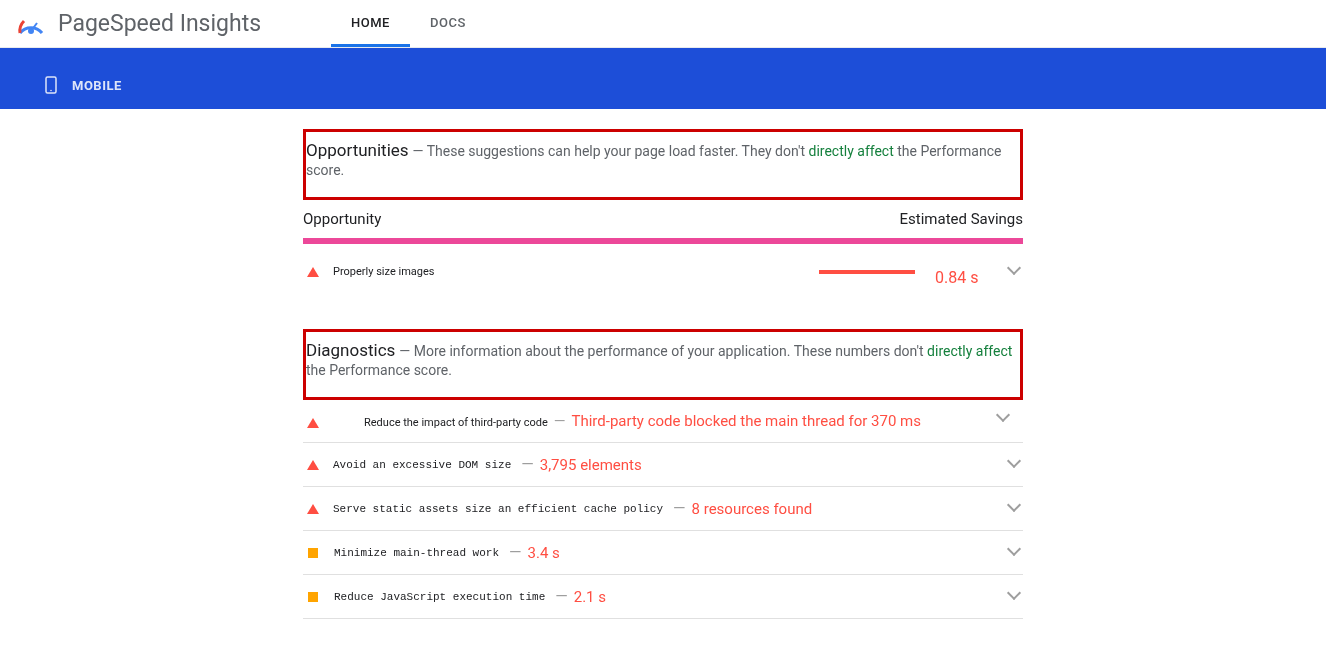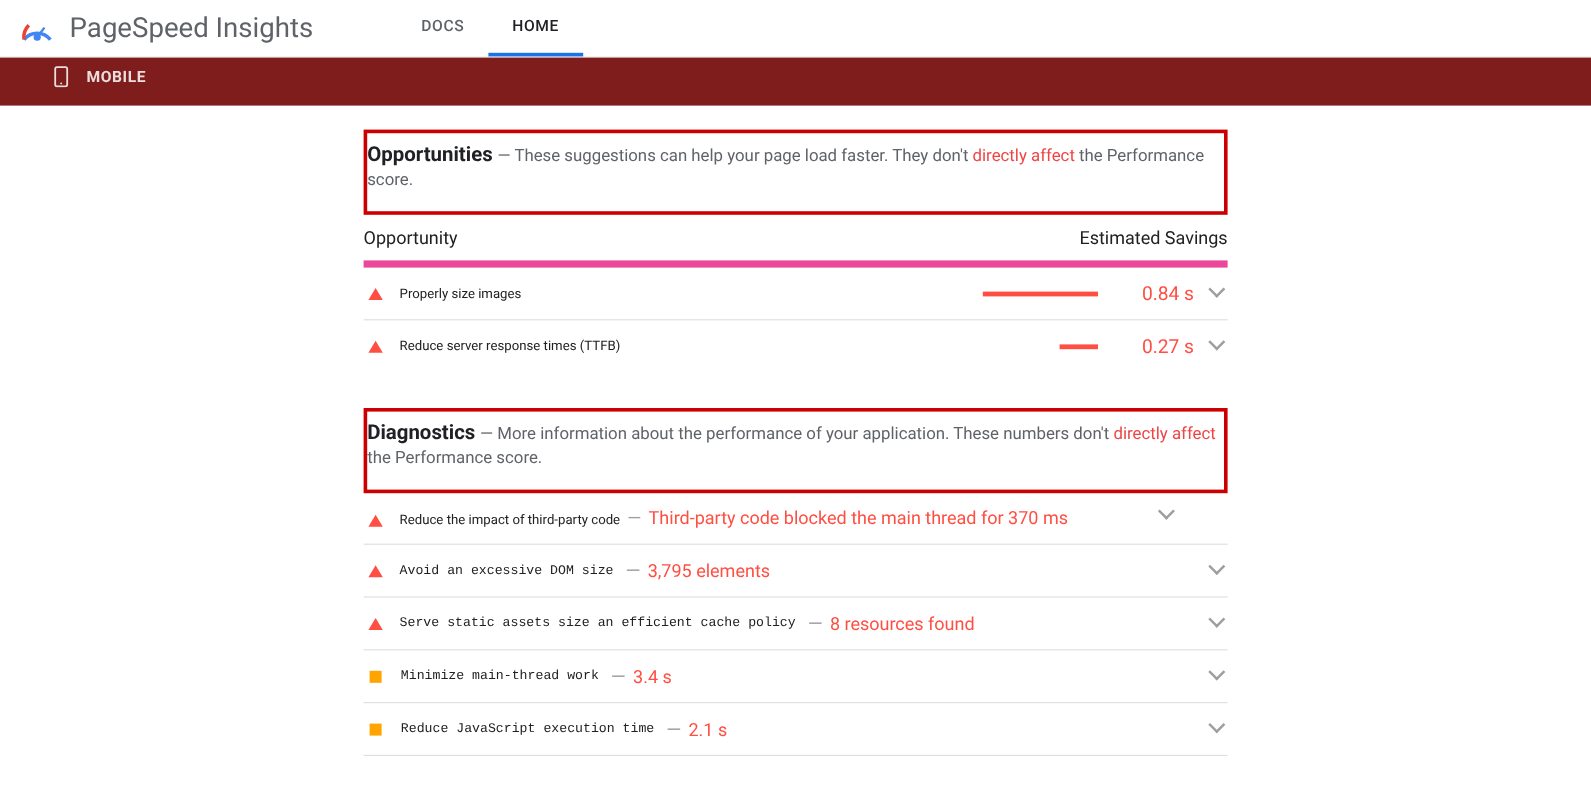--- a/index.html
+++ b/index.html
@@ -6,77 +6,77 @@
   body { background: #fff; color: #202124; width: 1326px; }
   
   .top-header { display: flex; align-items: center; height: 48px; padding: 0 16px; border-bottom: 1px solid #e8eaed; }
   .logo-wrap { display: flex; align-items: center; gap: 12px; }
   .logo-icon { width: 30px; height: 26px; }
   .logo-text { font-size: 23px; color: #5f6368; font-weight: 400; }
   .nav-tabs { display: flex; margin-left: 70px; height: 100%; }
   .nav-tab { display: flex; align-items: center; padding: 0 20px; font-size: 13px; font-weight: 500; letter-spacing: 0.5px; color: #5f6368; cursor: pointer; border-bottom: 3px solid transparent; }
   .nav-tab.active { color: #202124; border-bottom-color: #1a73e8; }
   
-  .device-bar { background: #7f1d1d; height: 40px; display: flex; align-items: flex-end; padding-left: 18px; }
+  .device-bar { background: #1d4ed8; height: 61px; display: flex; align-items: flex-end; padding-left: 18px; }
   .device-tab { display: flex; align-items: center; gap: 12px; padding: 12px 24px; color: #fff; font-size: 13px; font-weight: 700; letter-spacing: 0.5px; cursor: pointer; border-bottom: 3px solid transparent; opacity: 0.85; }
   .device-tab.active { opacity: 1; border-bottom-color: #fff; }
   .device-tab-wrap.highlighted { border: 3px solid #c00; }
   .device-icon { width: 18px; height: 18px; display: inline-block; }
   
   .main { max-width: 720px; margin: 0 auto; padding: 20px 0 40px; }
   
   .section-intro { padding: 8px 0 18px; border: 3px solid transparent; }
   .section-intro.highlighted { border-color: #c00; }
-  .section-title { font-size: 17px; font-weight: 700; color: #202124; display: inline; }
+  .section-title { font-size: 17px; font-weight: 400; color: #202124; display: inline; }
   .section-desc { font-size: 14px; color: #5f6368; }
-  .link { color: #ef4444; }
+  .link { color: #15803d; }
   
   .op-header { display: flex; justify-content: space-between; font-size: 15px; color: #202124; padding: 10px 0; border-bottom: 6px solid #ec4899; }
   
   .row { display: flex; align-items: center; border-bottom: 1px solid #e0e0e0; padding: 12px 0; cursor: pointer; }
   .row:last-child { border-bottom: none; }
   
   .tri { width: 0; height: 0; border-left: 6px solid transparent; border-right: 6px solid transparent; border-bottom: 10px solid #ff4e42; margin: 0 14px 0 4px; flex-shrink: 0; }
   .sq { width: 10px; height: 10px; background: #ffa400; margin: 0 16px 0 5px; flex-shrink: 0; }
   
   .row-label { font-size: 11px; color: #202124; flex-grow: 1; }
   .row-detail { color: #ff4e42; font-size: 15px; }
   .dash { color: #9e9e9e; margin: 0 6px; }
   
   .bar-track { width: 160px; display: flex; justify-content: flex-end; margin-right: 20px; }
   .bar-fill { height: 4px; background: #ff4e42; }
-  .time-val { width: 60px; text-align: right; color: #ff4e42; font-size: 16px; font-weight: 400; }
+  .time-val { width: 60px; color: #ff4e42; font-size: 16px; font-weight: 400; margin-top: 12px; }
   
   .chev { width: 14px; height: 14px; margin-left: 14px; }
   .chev::before { content: ""; display: block; width: 8px; height: 8px; border-right: 2px solid #9e9e9e; border-bottom: 2px solid #9e9e9e; transform: rotate(45deg); margin-top: -2px; }
   
   .diag-row .row-label { flex-grow: 0; margin-right: 4px; font-family: Liberation Mono, monospace; }
   .diag-row .spacer { flex-grow: 1; }
   .diag-multiline { display: flex; align-items: flex-start; }
   .diag-multiline .tri { margin-top: 6px; }
-  .diag-text { flex-grow: 1; font-size: 15px; max-width: 620px; }
+  .diag-text { flex-grow: 1; font-size: 15px; max-width: 620px; margin-left: 31px; }
   
   .gap { height: 30px; }
 </style>
 </head>
 <body>
 
 <div class="top-header">
   <div class="logo-wrap">
     <svg class="logo-icon" viewBox="0 0 30 26">
       <path d="M4 22 A14 14 0 0 1 26 22" fill="none" stroke="#4285f4" stroke-width="3"></path>
       <path d="M4 22 A14 14 0 0 1 8 10" fill="none" stroke="#ea4335" stroke-width="3"></path>
       <circle cx="15" cy="20" r="3" fill="#4285f4"></circle>
       <line x1="15" y1="20" x2="21" y2="12" stroke="#4285f4" stroke-width="2"></line>
     </svg>
     <span class="logo-text">PageSpeed Insights</span>
   </div>
   <div class="nav-tabs">
+    <div class="nav-tab active">HOME</div>
     <div class="nav-tab">DOCS</div>
-    <div class="nav-tab active">HOME</div>
   </div>
 </div>
 
 <div class="device-bar">
   <div class="device-tab">
     <span class="device-icon">
       <svg viewBox="0 0 18 18">
           <rect x="4" y="1" width="10" height="16" rx="1.5" fill="none" stroke="#fff" stroke-width="1.5"></rect>
           <circle cx="9" cy="14.5" r="0.8" fill="#fff"></circle>
         </svg>
@@ -100,29 +100,20 @@
   </div>
 
   <div id="op-list">
       <div class="row">
         <span class="tri"></span>
         <span class="row-label">Properly size images</span>
         <span class="bar-track">
           <span class="bar-fill" style="width:96px"></span>
         </span>
         <span class="time-val">0.84 s</span>
-        <span class="chev"></span>
-      </div>
-      <div class="row">
-        <span class="tri"></span>
-        <span class="row-label">Reduce server response times (TTFB)</span>
-        <span class="bar-track">
-          <span class="bar-fill" style="width:32px"></span>
-        </span>
-        <span class="time-val">0.27 s</span>
         <span class="chev"></span>
       </div>
     </div>
 
   <div class="gap"></div>
 
   <div class="section-intro highlighted">
     <span class="section-title">Diagnostics</span>
     <span class="section-desc">
       <span>  —  More information about the performance of your application. These numbers don't </span><span class="link">directly affect</span><span> the Performance score.</span>

